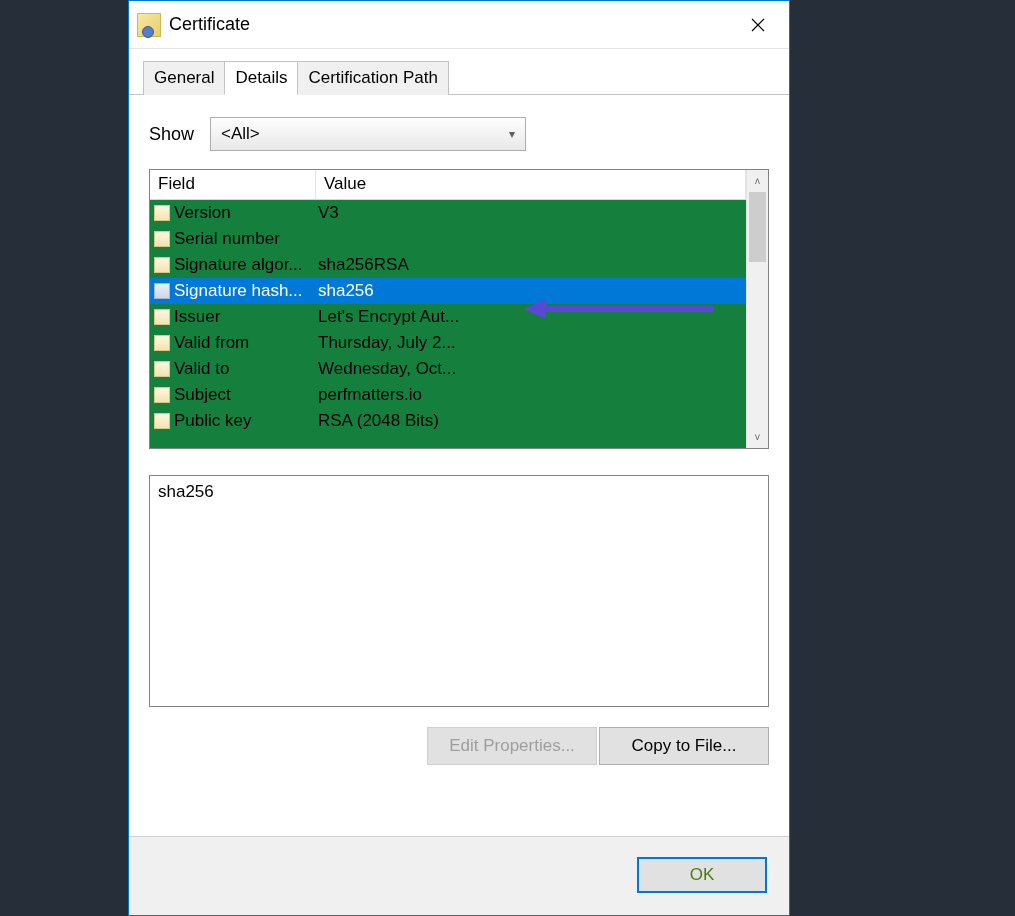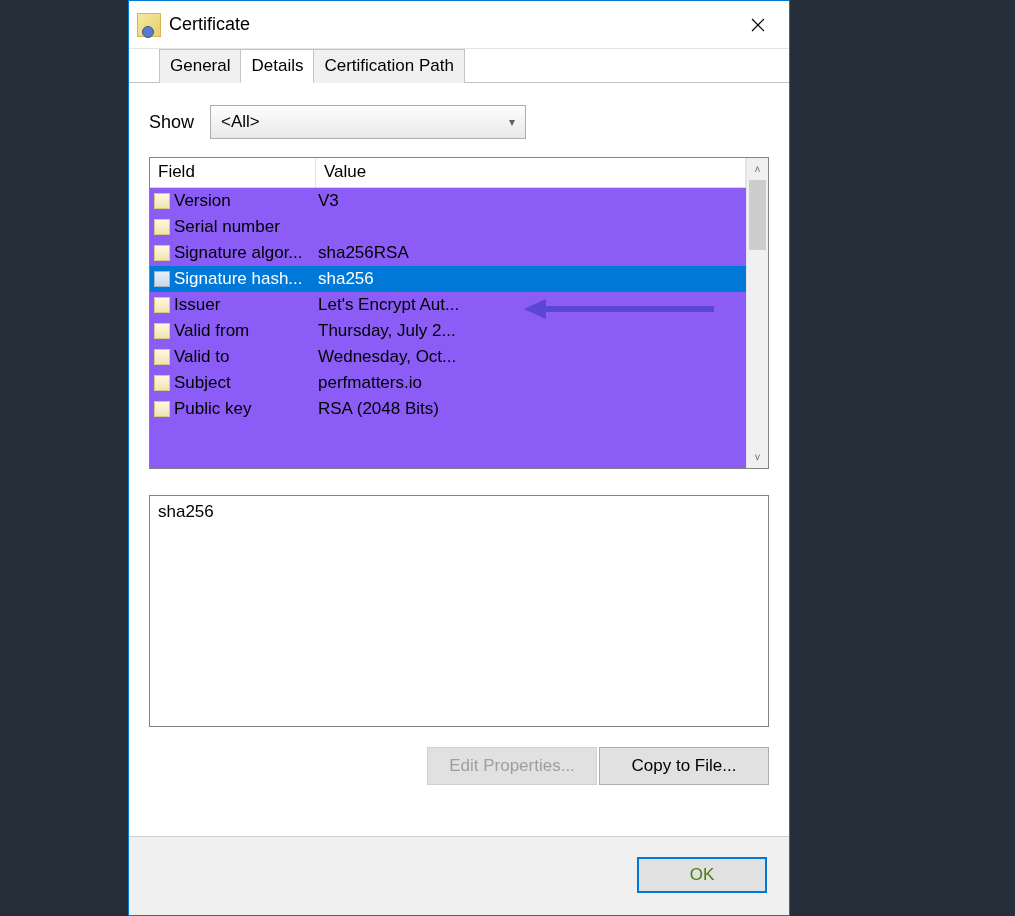--- a/index.html
+++ b/index.html
@@ -60,21 +60,22 @@
       height: 32px;
       display: flex;
       align-items: center;
       justify-content: center;
       cursor: pointer;
       font-size: 18px;
       color: #000;
     }
     .tabs {
       display: flex;
-      padding-left: 30px;
+      padding-left: 14px;
+      margin-top: 12px;
       position: relative;
     }
     .tabs::after {
       content: "";
       position: absolute;
       left: 0; right: 0; bottom: 0;
       height: 1px;
       background: #c3c3c3;
       z-index: 0;
     }
@@ -116,24 +117,24 @@
       display: flex;
       align-items: center;
       justify-content: space-between;
       padding: 0 10px;
       font-size: 17px;
       color:#000;
       cursor: pointer;
     }
     .list-container {
       border: 1px solid #828282;
-      height: 312px;
-      display: flex;
-      position: relative;
-      background: #8b5cf6;
+      height: 280px;
+      display: flex;
+      position: relative;
+      background: #15803d;
     }
     .list-cols {
       flex: 1;
       display: flex;
       flex-direction: column;
       overflow: hidden;
     }
     .list-header {
       display: flex;
       height: 30px;

